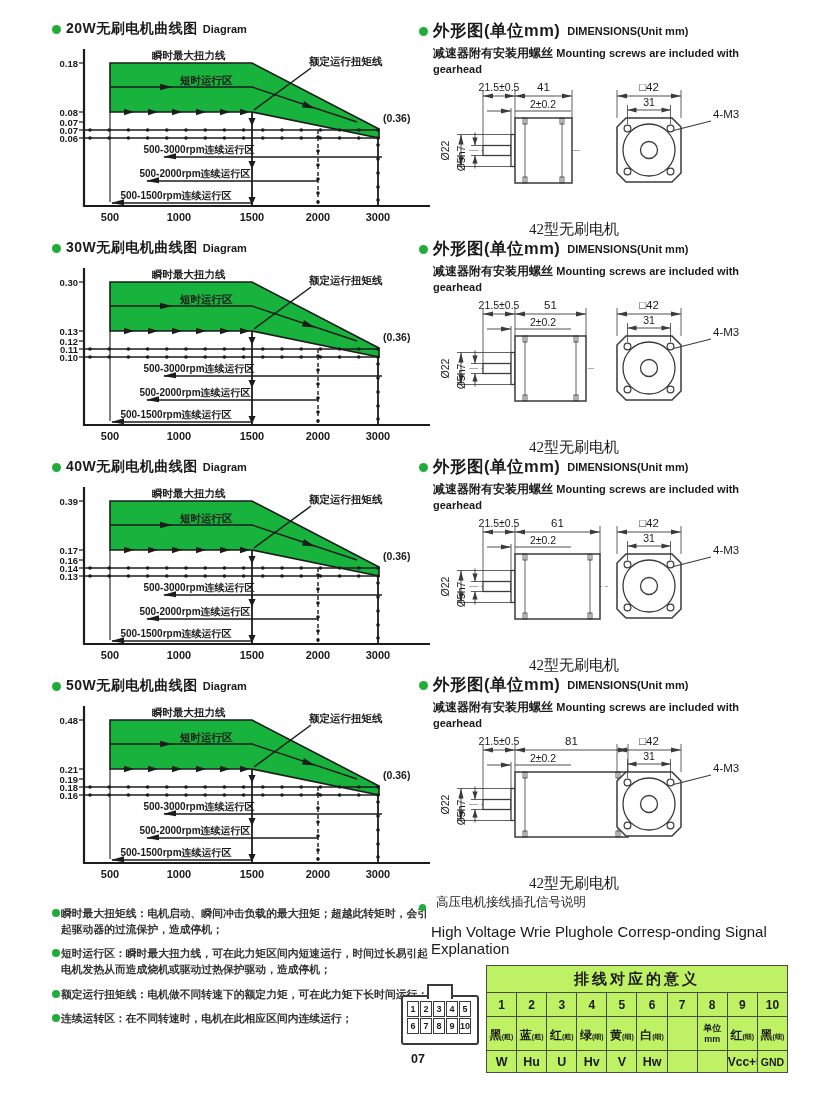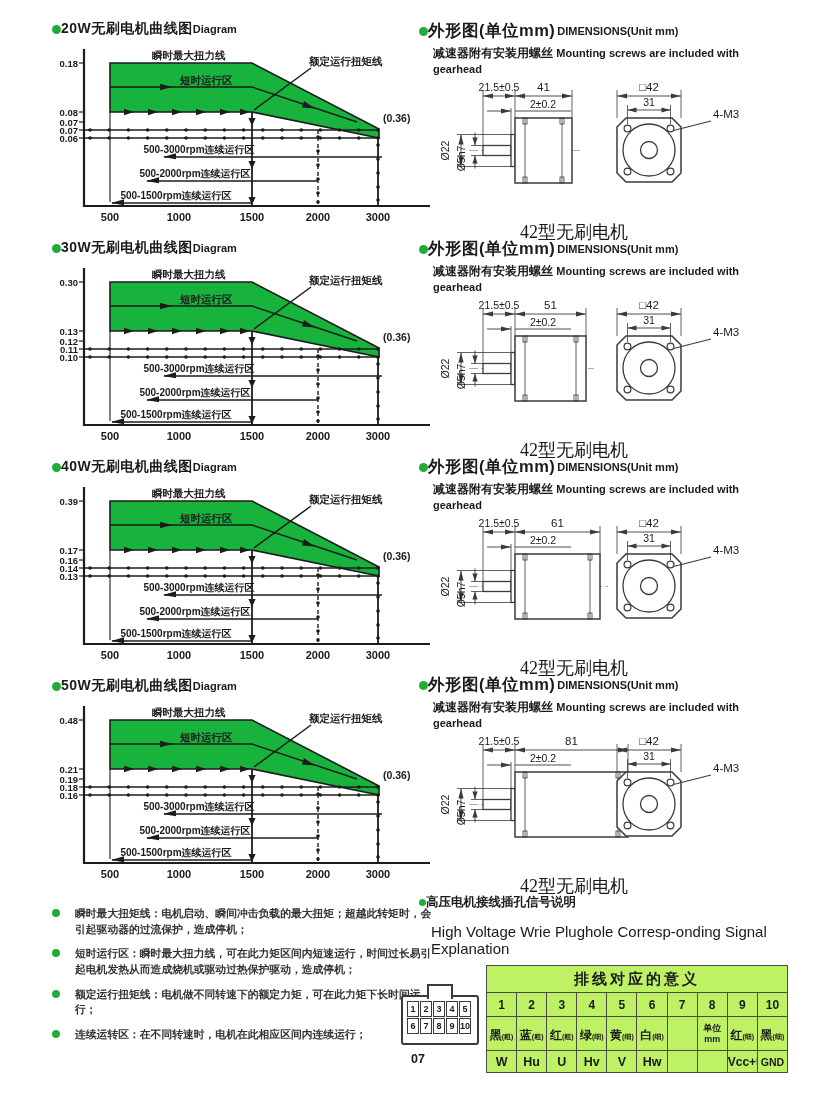--- a/index.html
+++ b/index.html
@@ -4,54 +4,54 @@
 <style>
   html,body{margin:0;padding:0;}
   body{
     width:820px;height:1104px;background:#ffffff;position:relative;
     font-family:"Liberation Sans","DejaVu Sans",sans-serif;color:#1a1a1a;overflow:hidden;
   }
   .col-left{position:absolute;left:52px;top:20px;width:386px;}
   .col-right{position:absolute;left:419px;top:20px;width:372px;}
 
   
-  .sec-h{display:flex;align-items:center;margin:0 0 3px 0;font-weight:bold;}
+  .sec-h{display:flex;align-items:center;gap:5px;margin:0 0 3px 0;font-weight:bold;}
   .dot{width:9px;height:9px;border-radius:50%;background:#21ac3a;flex:0 0 9px;}
   .sec-h .cn{font-size:14px;letter-spacing:0.5px;}
   .sec-h .en{font-size:11px;}
   .chart-sec{height:219px;}
   .chart-sec svg{display:block;}
 
   
   .dim-sec{height:218px;}
   .dim-h .cn{font-size:16.5px;}
   .dim-h .en{font-size:11px;margin-left:2px;}
   .dim-note{font-size:12px;font-weight:bold;margin:0 0 2px 14px;}
   .dim-note .en3{font-size:11px;}
   .dim-sec svg{display:block;margin-top:2px;}
-  .dim-caption{width:310px;text-align:center;font-size:18px;
+  .dim-caption{width:310px;text-align:center;font-size:15px;
     font-family:"Liberation Serif","DejaVu Serif",serif;margin-top:2px;}
 
   
   svg text{fill:#1a1a1a;font-family:"Liberation Sans","DejaVu Sans",sans-serif;}
   svg .c-tick{font-size:9.5px;font-weight:bold;}
   svg .c-xtick{font-size:11px;font-weight:bold;}
   svg .c-ann{font-size:10.5px;font-weight:bold;}
   svg .c-lbl{font-size:10px;font-weight:bold;}
   svg .d-lbl{font-size:10.5px;}
   svg .d-lbl2{font-size:11.5px;}
 
   
   .notes{margin:10px 0 0 0;padding:0;list-style:none;}
-  .note{display:flex;gap:15px;font-size:10.8px;font-weight:bold;color:#333;
+  .note{display:flex;gap:1px;font-size:10.8px;font-weight:bold;color:#333;
     line-height:1.45;margin-bottom:9px;margin-top:8px;}
   .ndot{flex:0 0 8px;width:8px;height:8px;border-radius:50%;background:#21ac3a;margin-top:3px;}
 
   
-  .sig-h{display:flex;align-items:center;gap:0;font-size:12.5px;font-weight:bold;margin:2px 0 0 0;}
+  .sig-h{display:flex;align-items:flex-end;gap:10px;font-size:12.5px;font-weight:normal;margin:2px 0 0 0;}
   .sdot{width:7px;height:7px;border-radius:50%;background:#21ac3a;flex:0 0 7px;}
   .sig-en{font-size:15px;font-weight:normal;margin:12px 0 0 12px;}
   .sig-row{display:flex;align-items:flex-start;gap:7px;margin:8px 0 0 -18px;}
   .plug{position:relative;width:74px;height:46px;border:2.5px solid #3a3a3a;border-radius:3px;
     margin-top:30px;background:#fff;}
   .plug-tab{position:absolute;top:-13px;left:24px;width:22px;height:13px;
     border:2.5px solid #3a3a3a;border-bottom:none;background:#fff;}
   .plug-grid{display:grid;grid-template-columns:repeat(5,12px);grid-auto-rows:16px;
     gap:1px;padding:4px 0 0 4px;}
   .plug-cell{border:1.6px solid #3a3a3a;font-size:9px;font-weight:bold;

